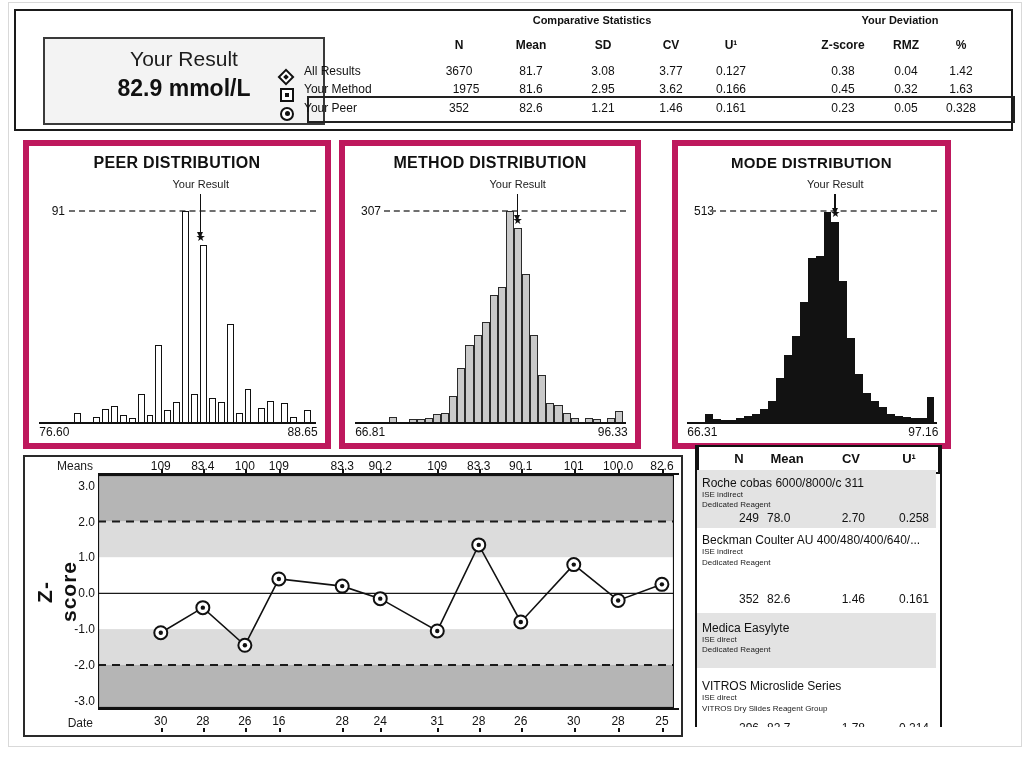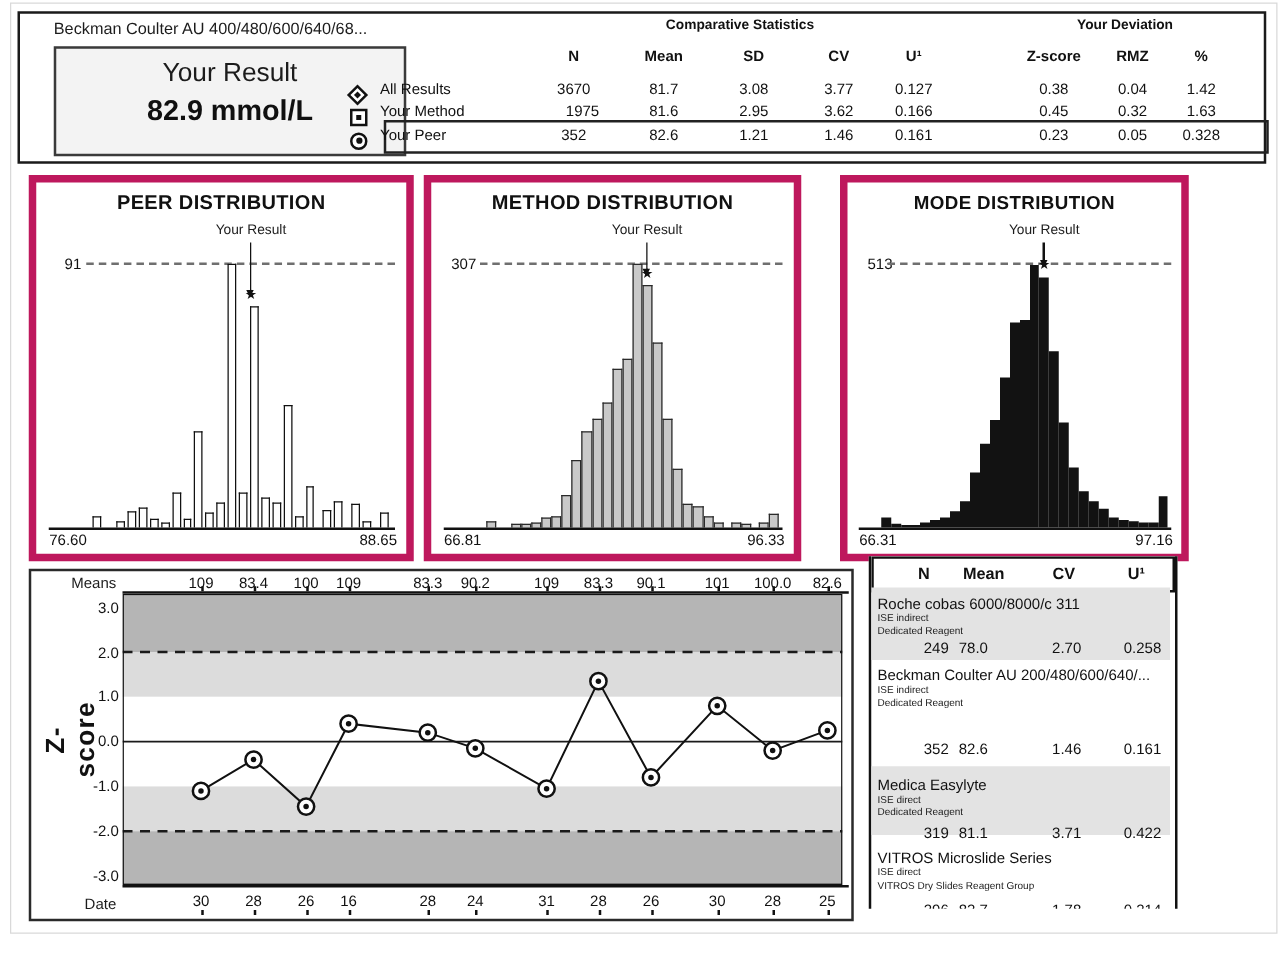--- a/index.html
+++ b/index.html
@@ -61,21 +61,20 @@
   .pt-group .gval{font-size:12px;white-space:nowrap;}
   .shaded{background:#e3e3e3;}
 </style>
 </head>
 <body>
 
 <div class="page">
   <div class="abs frame"></div>
 
   <section class="abs top-panel">
-    <div class="abs instrument">Beckman Coulter AU 400/480/600/640/68...</div>
     <div class="abs result-box">
       <span class="result-label">Your Result</span>
       <span class="result-value">82.9 mmol/L</span>
     </div>
     <div class="abs sec-title" style="left:576px;top:3px;">Comparative Statistics</div>
     <div class="abs sec-title" style="left:884px;top:3px;">Your Deviation</div>
     <div class="abs peer-box"></div>
     <div id="stat-rows">
         <div class="abs colhead" style="left: 443px; top: 27px;">N</div>
         <div class="abs colhead" style="left: 515px; top: 27px;">Mean</div>
@@ -376,40 +375,34 @@
           <div class="abs gsmall" style="top: 20px;">ISE indirect</div>
           <div class="abs gsmall" style="top: 30px;">Dedicated Reagent</div>
           <div class="abs" style="left: 0px; top: 41px; width: 239px; height: 15px;">
             <div class="abs gval" style="left: 0px; width: 62px; text-align: right;">249</div>
             <div class="abs gval" style="left: 70px;">78.0</div>
             <div class="abs gval" style="left: 120px; width: 48px; text-align: right;">2.70</div>
             <div class="abs gval" style="left: 180px; width: 52px; text-align: right;">0.258</div>
           </div>
         </div>
         <div class="abs pt-group" style="left: 0px; top: 83px; width: 239px; height: 85px;">
-          <div class="abs gname" style="top: 5px;">Beckman Coulter AU 200/480/600/640/...</div>
+          <div class="abs gname" style="top: 5px;">Beckman Coulter AU 400/480/400/640/...</div>
           <div class="abs gsmall" style="top: 19px;">ISE indirect</div>
           <div class="abs gsmall" style="top: 30px;">Dedicated Reagent</div>
           <div class="abs" style="left: 0px; top: 64px; width: 239px; height: 15px;">
             <div class="abs gval" style="left: 0px; width: 62px; text-align: right;">352</div>
             <div class="abs gval" style="left: 70px;">82.6</div>
             <div class="abs gval" style="left: 120px; width: 48px; text-align: right;">1.46</div>
             <div class="abs gval" style="left: 180px; width: 52px; text-align: right;">0.161</div>
           </div>
         </div>
         <div class="abs pt-group shaded" style="left: 0px; top: 168px; width: 239px; height: 55px;">
           <div class="abs gname" style="top: 8px;">Medica Easylyte</div>
           <div class="abs gsmall" style="top: 22px;">ISE direct</div>
           <div class="abs gsmall" style="top: 32px;">Dedicated Reagent</div>
-          <div class="abs" style="left: 0px; top: 46px; width: 239px; height: 15px;">
-            <div class="abs gval" style="left: 0px; width: 62px; text-align: right;">319</div>
-            <div class="abs gval" style="left: 70px;">81.1</div>
-            <div class="abs gval" style="left: 120px; width: 48px; text-align: right;">3.71</div>
-            <div class="abs gval" style="left: 180px; width: 52px; text-align: right;">0.422</div>
-          </div>
         </div>
         <div class="abs pt-group" style="left: 0px; top: 223px; width: 239px; height: 70px;">
           <div class="abs gname" style="top: 11px;">VITROS Microslide Series</div>
           <div class="abs gsmall" style="top: 25px;">ISE direct</div>
           <div class="abs gsmall" style="top: 36px;">VITROS Dry Slides Reagent Group</div>
           <div class="abs" style="left: 0px; top: 53px; width: 239px; height: 15px;">
             <div class="abs gval" style="left: 0px; width: 62px; text-align: right;">296</div>
             <div class="abs gval" style="left: 70px;">82.7</div>
             <div class="abs gval" style="left: 120px; width: 48px; text-align: right;">1.78</div>
             <div class="abs gval" style="left: 180px; width: 52px; text-align: right;">0.214</div>

